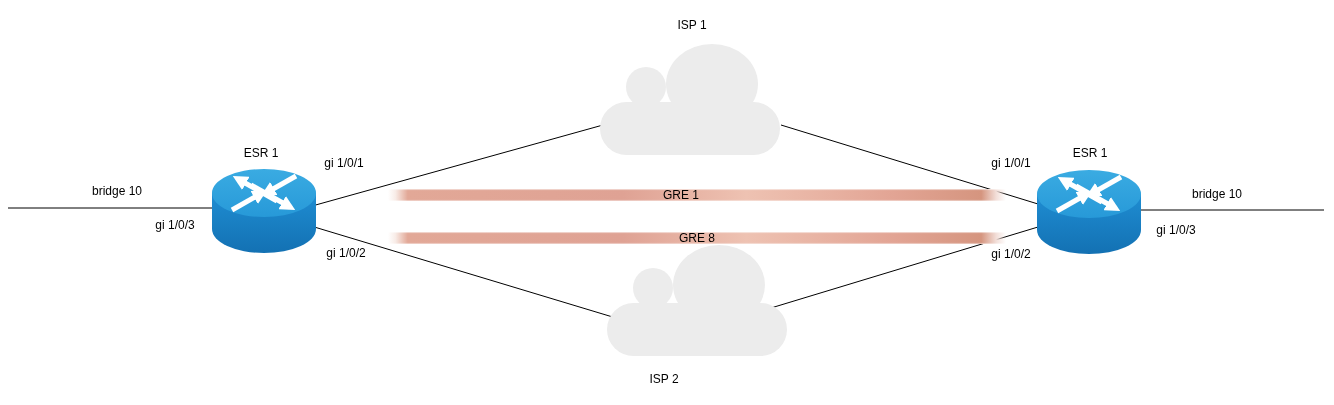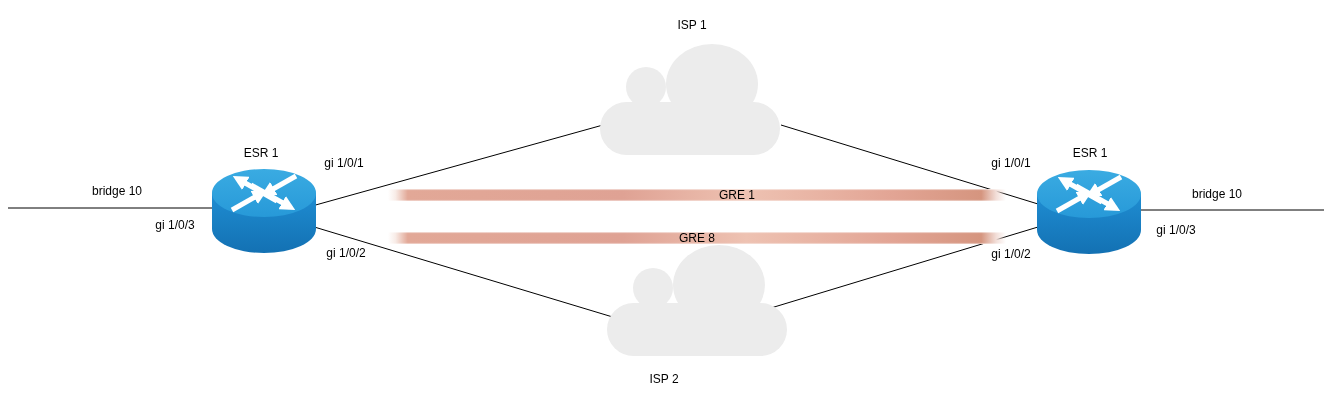--- a/index.html
+++ b/index.html
@@ -80,21 +80,21 @@
 
   <div class="lbl" style="left:261px;top:153px;">ESR 1</div>
   <div class="lbl" style="left:344px;top:163px;">gi 1/0/1</div>
   <div class="lbl" style="left:346px;top:253px;">gi 1/0/2</div>
   <div class="lbl" style="left:117px;top:191px;">bridge 10</div>
   <div class="lbl" style="left:175px;top:225px;">gi 1/0/3</div>
 
   <div class="lbl" style="left:692px;top:25px;">ISP 1</div>
   <div class="lbl" style="left:664px;top:379px;">ISP 2</div>
 
-  <div class="lbl" style="left:737px;top:195px;text-align:center;">GRE 1</div>
+  <div class="lbl" style="left:681px;top:195px;text-align:center;">GRE 1</div>
   <div class="lbl" style="left:697px;top:238px;">GRE 8</div>
 
   <div class="lbl" style="left:1090px;top:153px;">ESR 1</div>
   <div class="lbl" style="left:1011px;top:163px;">gi 1/0/1</div>
   <div class="lbl" style="left:1011px;top:254px;">gi 1/0/2</div>
   <div class="lbl" style="left:1217px;top:194px;">bridge 10</div>
   <div class="lbl" style="left:1176px;top:230px;">gi 1/0/3</div>
 
 </div>
 

